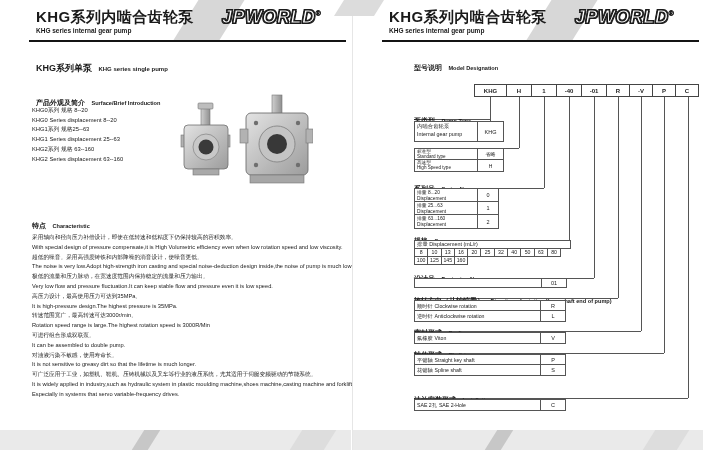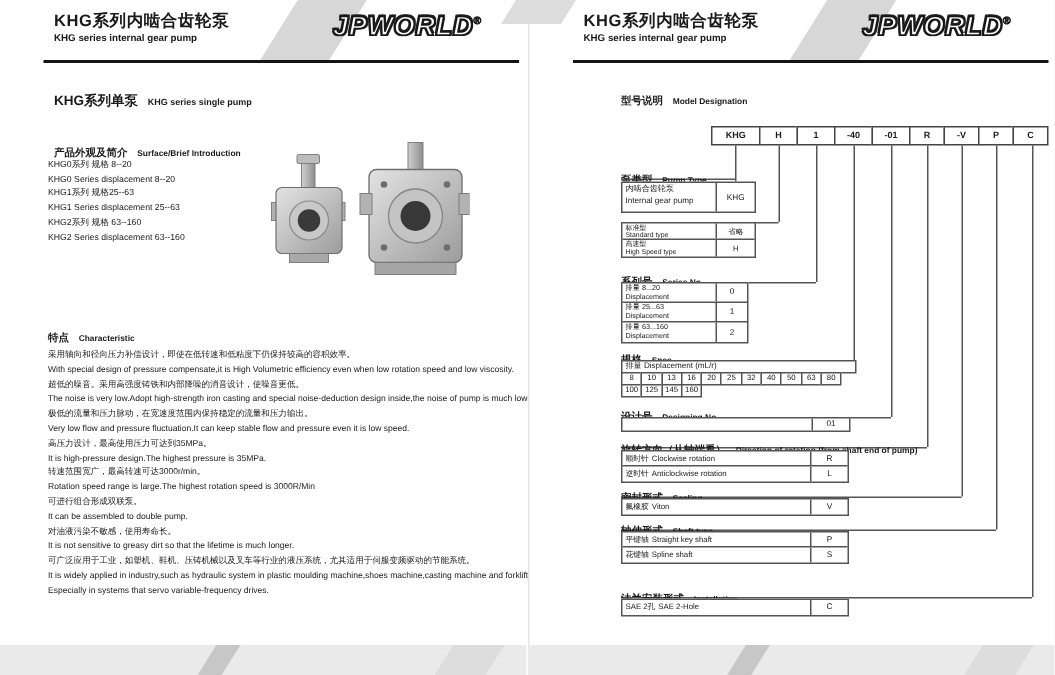--- a/index.html
+++ b/index.html
@@ -6,21 +6,21 @@
   .canvas{position:relative;width:703px;height:450px;background:#ffffff;overflow:hidden;
           font-family:"Liberation Sans","DejaVu Sans",sans-serif;color:#1a1a1a;}
   .page{position:absolute;top:0;width:351px;height:450px;background:#fff;}
   #pageL{left:0;}
   #pageR{left:352px;border-left:1px solid #e6e6e6;}
 
   
   .hdr-band{position:absolute;left:186px;top:0;width:46px;height:40px;background:#d7d7d7;transform:skewX(-32deg);}
   .hdr-wedge{position:absolute;left:-14px;top:0;width:40px;height:16px;background:#dcdcdc;transform:skewX(-32deg);}
   .hdr-title{position:absolute;left:36px;top:8px;line-height:1.25;}
-  .hdr-zh{font-size:11px;font-weight:bold;letter-spacing:.4px;}
+  .hdr-zh{font-size:15px;font-weight:bold;letter-spacing:.4px;}
   .hdr-en{font-size:6.5px;font-weight:bold;}
   .logo{position:absolute;left:222px;top:7px;font-size:18px;font-weight:900;font-style:italic;letter-spacing:.5px;color:#fdfdfd;
         -webkit-text-stroke:1.1px #161616;
         text-shadow:-1px -1px 0 #222,1px -1px 0 #222,-1px 1px 0 #222,1px 1px 0 #222;}
   .logo sup{font-size:7px;letter-spacing:0;-webkit-text-stroke:.5px #161616;text-shadow:none;color:#222;}
   .hdr-rule{position:absolute;left:29px;top:40px;width:317px;height:2px;background:#141414;}
 
   
   .ftr{position:absolute;left:0;bottom:0;width:351px;height:20px;background:#eaeaea;}
   .ftr-accent{position:absolute;left:138px;top:0;width:16px;height:20px;background:#c7c7c7;transform:skewX(-32deg);}

